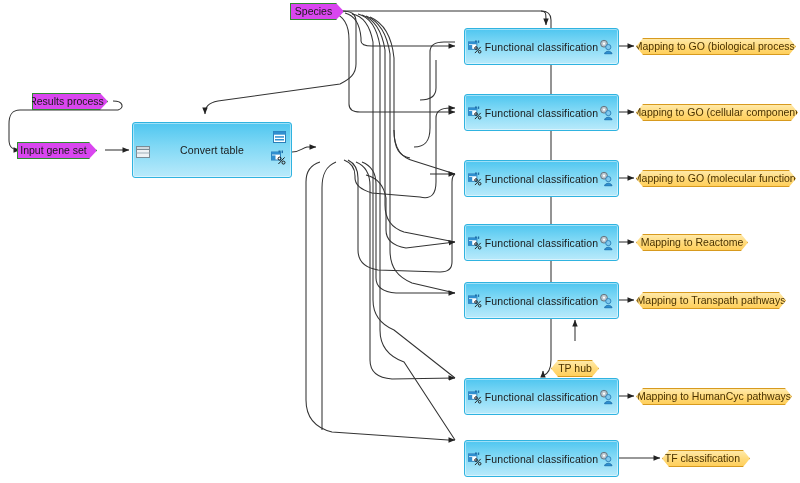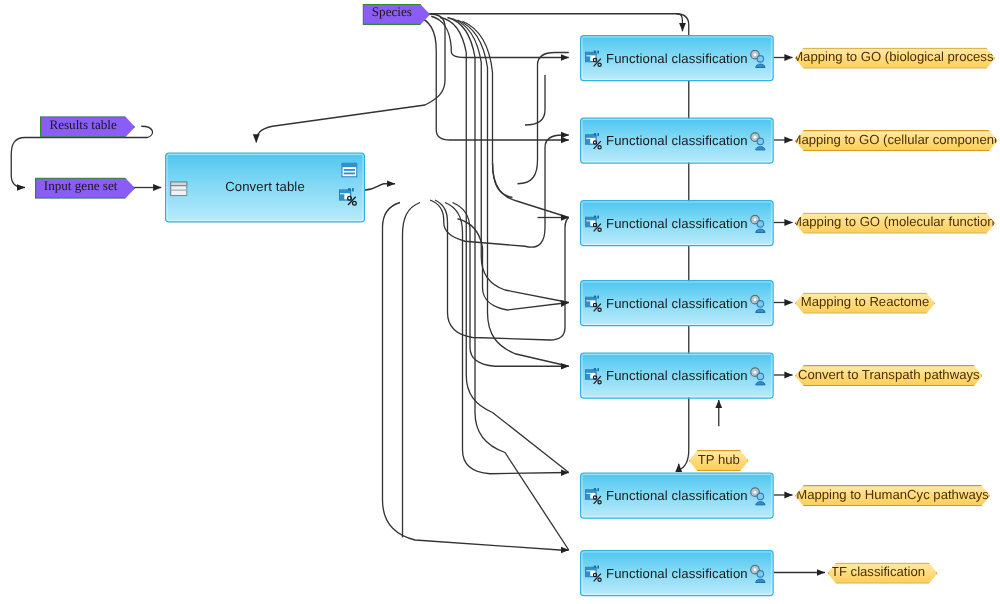--- a/index.html
+++ b/index.html
@@ -37,25 +37,24 @@
 
   
   .node{
     position:absolute;
     box-sizing:border-box;
     height:17px;
     display:flex;align-items:center;justify-content:center;
     font-size:10.5px;color:#111;white-space:nowrap;
   }
   .node.green{
-    background:#8b5cf6;
+    background:#d946ef;
     border:1px solid #2e8b2e;
     clip-path:polygon(0 0, calc(100% - 8px) 0, 100% 50%, calc(100% - 8px) 100%, 0 100%);
     padding-right:7px;
-    font-family:Liberation Serif, serif;
   }
   .node.green .ntext{position:relative;}
 
   .node.orange{
     background:linear-gradient(to bottom,#ffe9a8 0%,#ffd978 55%,#ffcf5c 100%);
     border:1px solid #d79a1e;
     clip-path:polygon(7px 0, calc(100% - 7px) 0, 100% 50%, calc(100% - 7px) 100%, 7px 100%, 0 50%);
     padding:0 9px;
   }
   .node .ntext{font-size:10.5px;color:#1a1a1a;line-height:1;}
@@ -130,24 +129,24 @@
       <path d="M394,130 C394,150 400,156 410,158"></path>
       <path d="M541,300 L541,300"></path>
       <path d="M546,11 L546,11"></path>
       <path d="M541,11 C548,11 551,14 551,20 L551,360 C551,370 548,374 543,376"></path>
       <path d="M543,376 L543,371" marker-end="url(#ah)"></path>
 
     </g>
   </svg>
 
   <div class="node green" style="left:32px;top:93px;width:76px;">
-    <span class="ntext">Results table</span>
-  </div>
-
-  <div class="node green" style="left:28px;top:142px;width:80px;">
+    <span class="ntext">Results process</span>
+  </div>
+
+  <div class="node green" style="left:17px;top:142px;width:80px;">
     <span class="ntext">Input gene set</span>
   </div>
 
   <div class="node green" style="left:290px;top:3px;width:54px;">
     <span class="ntext">Species</span>
   </div>
 
   <div class="proc" style="left:132px;top:122px;width:160px;height:56px;">
     <span class="plabel">Convert table</span>
 
@@ -312,21 +311,21 @@
     <span class="ic out-right">
       <svg viewBox="0 0 15 15" width="15" height="15">
         <circle cx="5" cy="4.2" r="3.4" fill="#b9c6cf" stroke="#5b6b75" stroke-width="0.9"></circle>
         <circle cx="5" cy="4.2" r="1.1" fill="#ffffff"></circle>
         <circle cx="9.3" cy="7.6" r="2.6" fill="#7fc9ee" stroke="#2b7fb8" stroke-width="0.9"></circle>
         <path d="M5.6,14.5 C5.6,10.9 13,10.9 13,14.5 z" fill="#2f8fd0" stroke="#1f6fa8" stroke-width="0.8"></path>
       </svg>
     </span>
   </div>
   <div class="node orange" style="left:636px;top:292px;width:150px;">
-    <span class="ntext">Convert to Transpath pathways</span>
+    <span class="ntext">Mapping to Transpath pathways</span>
   </div>
 
   <div class="proc" style="left:464px;top:378px;width:155px;height:37px;">
     <span class="plabel">Functional classification</span>
     <span class="ic in-left">
       <svg viewBox="0 0 15 15" width="14" height="14">
         <rect x="0.5" y="2" width="9" height="8" fill="#ffffff" stroke="#2b7fb8"></rect>
         <rect x="0.5" y="2" width="9" height="2.6" fill="#2f8fd0"></rect>
         <rect x="0.5" y="5.4" width="4" height="4.6" fill="#2f8fd0"></rect>
         <rect x="7.5" y="0.5" width="2" height="2" fill="#1f6fa8"></rect>

